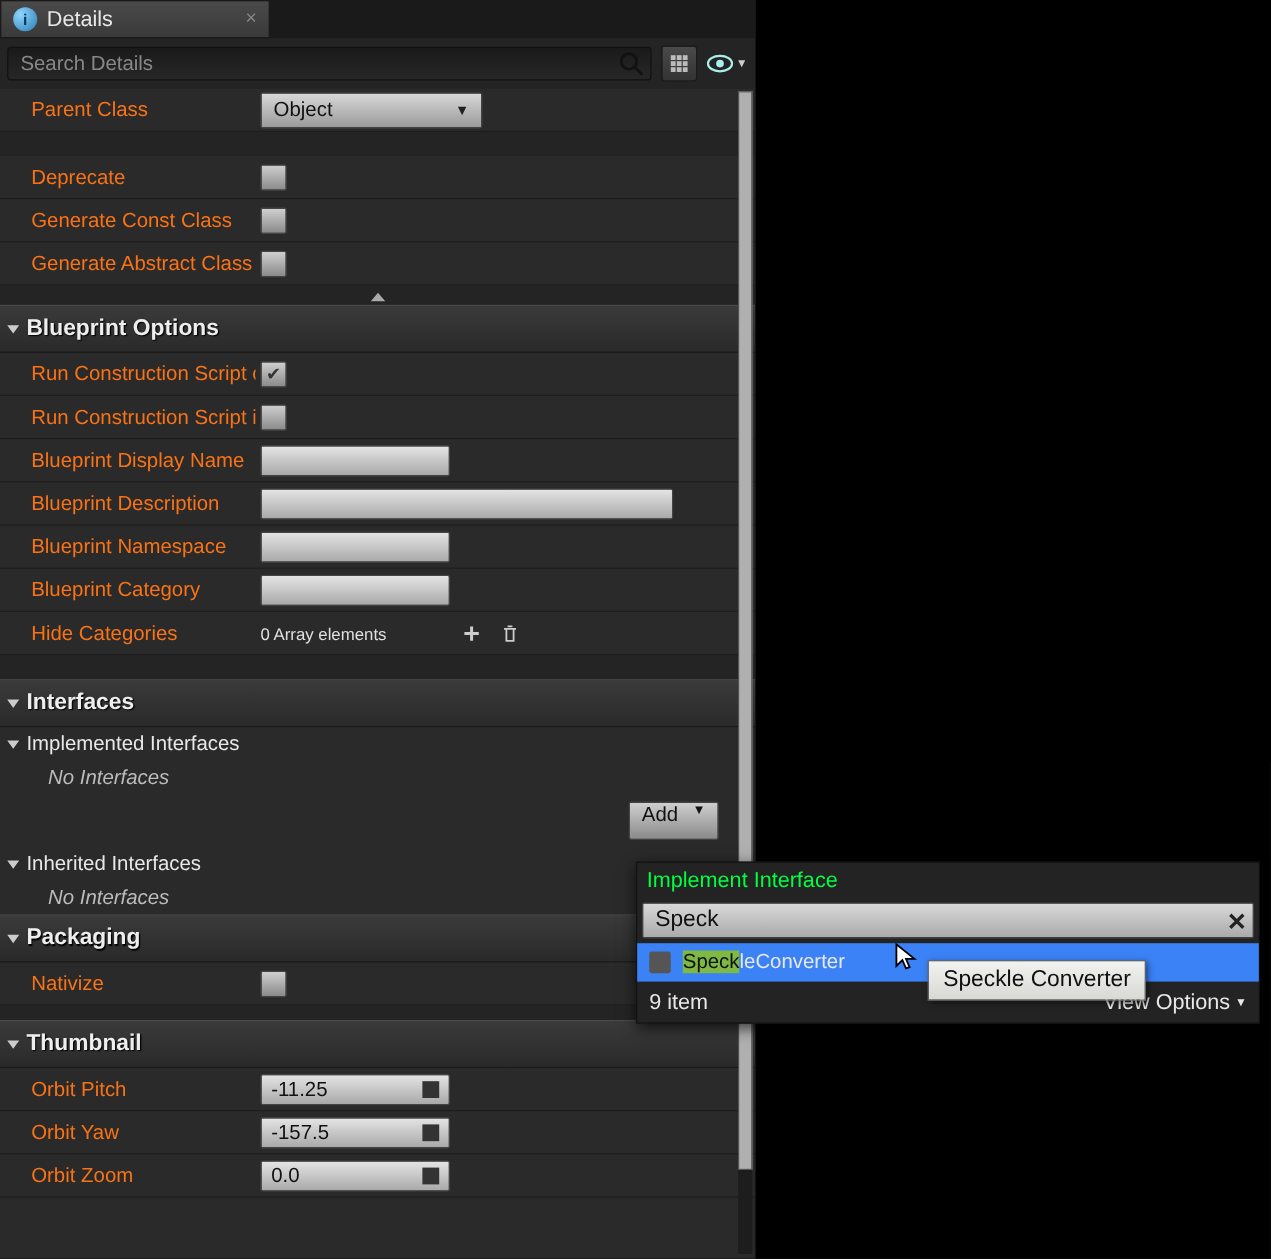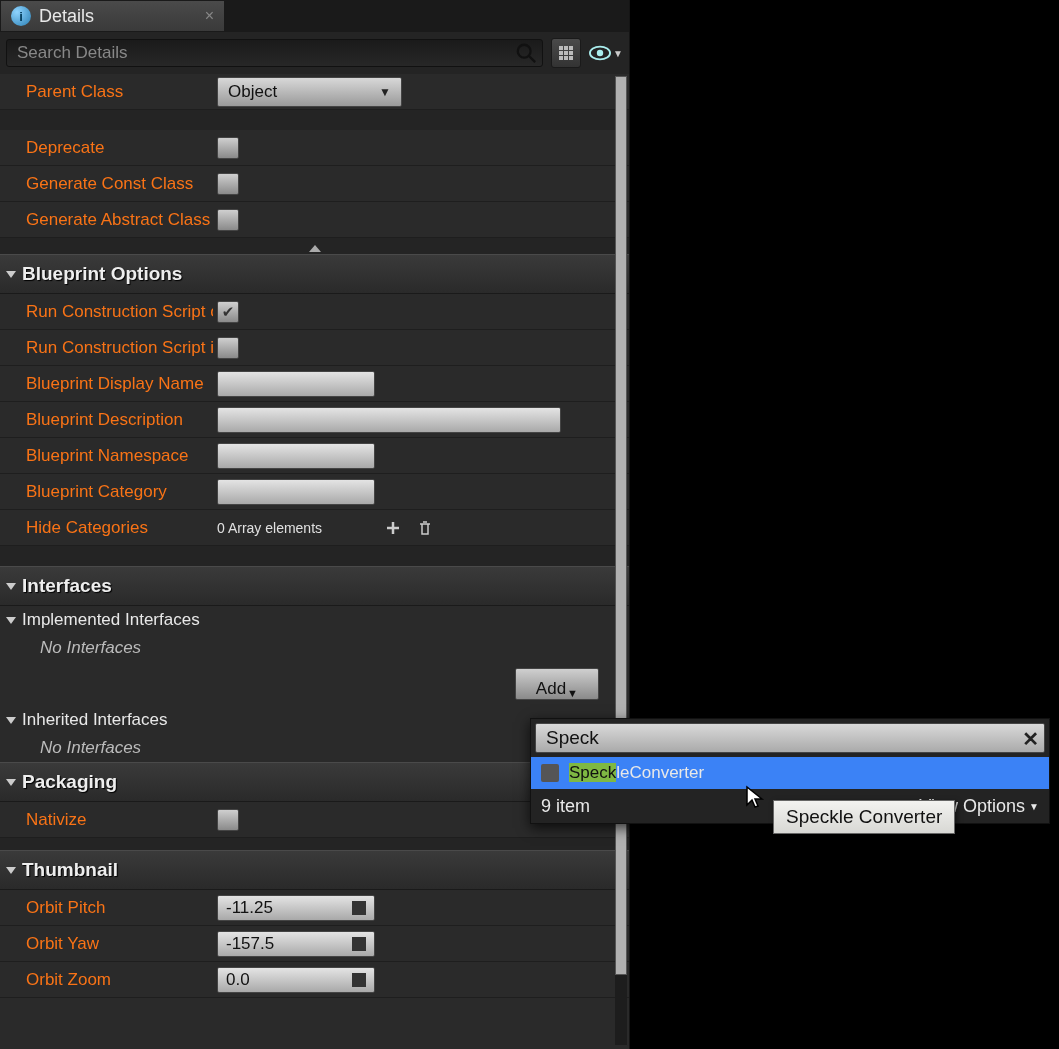--- a/index.html
+++ b/index.html
@@ -48,21 +48,21 @@
 .section-header .expand { width:0;height:0;border-left:5px solid transparent;border-right:5px solid transparent;border-top:7px solid #ccc;}
 .section-header .title { font-size:19px; font-weight:bold; color:#eee; text-shadow:1px 1px 1px #000;}
 
 .sub-header { display:flex; align-items:center; padding-left:6px; gap:6px; font-size:17px; height:28px;}
 .sub-header .expand { width:0;height:0;border-left:5px solid transparent;border-right:5px solid transparent;border-top:7px solid #ccc;}
 .indent-text { padding-left:40px; font-style:italic; color:#bbb; font-size:17px; height:28px; display:flex;align-items:center;}
 
 .array-text { color:#e0e0e0; font-size:14px;}
 .icon-btn { width:22px; height:22px; display:flex;align-items:center;justify-content:center; color:#ccc;}
 
-.add-btn { background:linear-gradient(#cfcfcf,#8a8a8a); border:1px solid #444; color:#111; height:32px; padding:0 20px; display:flex;align-items:flex-end;gap:1px; font-size:17px; border-radius:2px; margin-left:auto; margin-right:30px;}
+.add-btn { background:linear-gradient(#cfcfcf,#8a8a8a); border:1px solid #444; color:#111; height:32px; padding:0 10px; display:flex;align-items:flex-start;gap:12px; font-size:17px; border-radius:2px; margin-left:auto; margin-right:30px;}
 .add-row{display:flex;padding:6px 0;}
 
 .popup { position:absolute; left:530px; top:718px; width:520px; background:#232323; border:1px solid #111; box-shadow:0 4px 12px rgba(0,0,0,0.7); z-index:50;}
 .popup-title{ color:#00ff40; font-size:18px; padding:4px 8px;}
 .popup-search { margin:4px; position:relative;}
 .popup-search input{ width:100%; height:30px; background:linear-gradient(#d9d9d9,#aaa); border:1px solid #444; color:#111; font-size:19px; padding:0 34px 0 10px; border-radius:2px;}
 .popup-search .clear{position:absolute;right:6px;top:4px;font-size:20px;color:#222;font-weight:bold;}
 .result-row{display:flex;align-items:center;height:32px;padding:0 10px;gap:10px;background:#3b82f6;}
 .result-icon{width:18px;height:18px;background:#555;border-radius:2px;}
 .highlight{background:#7fb843;color:#111;padding:0;}
@@ -283,20 +283,21 @@
             <span>0.0</span>
             <span class="drag"></span>
           </div>
         </div>
     </div>
 
   </div>
 </div>
 
 <div class="popup">
+  <div class="popup-title">Implement Interface</div>
   <div class="popup-search">
     <input value="Speck" style="">
     <span class="clear">✕</span>
   </div>
   <div class="result-row">
     <span class="result-icon"></span>
     <span class="result-rest"><span class="highlight">Speck</span><span>leConverter</span></span>
   </div>
   <div class="popup-footer">
     <span style="color:#e8e8e8;font-size:18px;">9 item</span>

